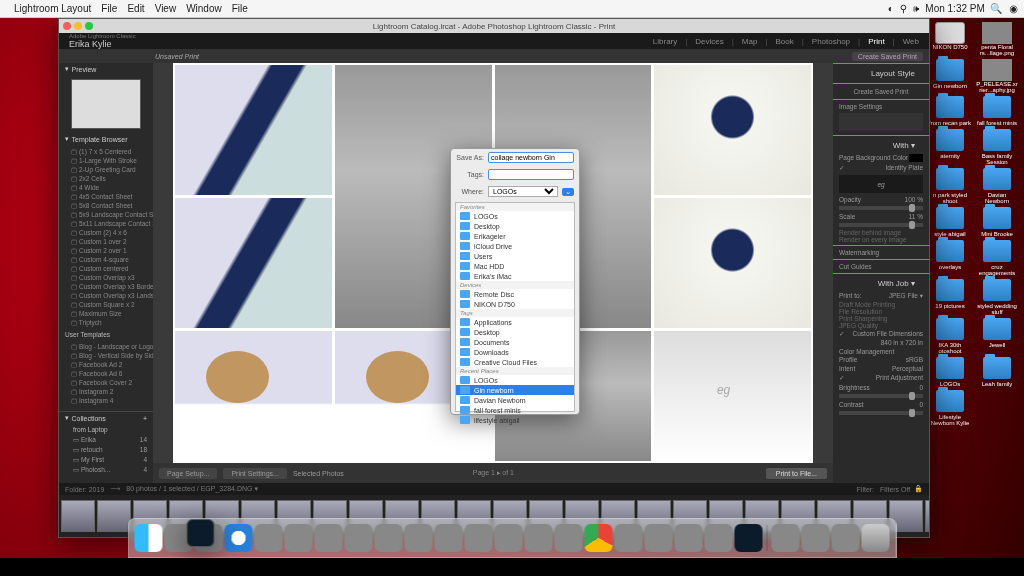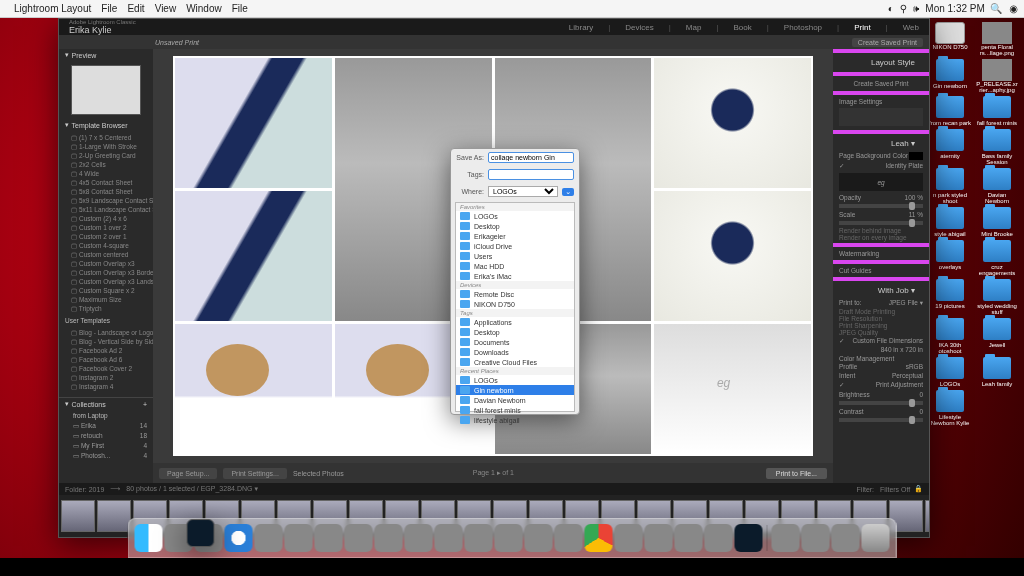--- a/index.html
+++ b/index.html
@@ -23,21 +23,21 @@
 .dicon .drv{width:30px;height:22px;background:#ddd;border-radius:3px;border:1px solid #999}
 .dicon .img{width:30px;height:22px;background:#888}
 
 
 .lr{position:absolute;top:0;left:58px;width:872px;height:520px;background:#2a2a2a;border:1px solid #555;display:flex;flex-direction:column;box-shadow:0 8px 30px rgba(0,0,0,.6)}
 .lr-title{height:14px;background:#d8d8d8;font-size:8px;color:#444;display:flex;align-items:center;justify-content:center;position:relative}
 .lr-title .tl{position:absolute;left:4px;display:flex;gap:3px}
 .lr-title .tl span{width:8px;height:8px;border-radius:50%}
 .lr-top{height:16px;background:#1a1a1a;display:flex;align-items:center;padding:0 10px;font-size:8px;color:#bbb}
 .lr-top .brand{font-size:9px;color:#ccc}
-.lr-top .modules{margin-left:auto;display:flex;gap:15px}
+.lr-top .modules{margin-left:auto;display:flex;gap:8px}
 .lr-top .modules span{color:#888}
 .lr-top .modules .act{color:#fff}
 
 
 .lr-bar2{height:14px;background:#333;display:flex;align-items:center;padding:0 6px;font-size:7px;color:#aaa}
 .lr-bar2 .lbl{margin-left:90px;font-style:italic}
 .lr-bar2 .btn{margin-left:auto;background:#444;padding:1px 6px;border-radius:2px;font-size:7px}
 
 
 .lr-main{flex:1;display:flex;min-height:0}
@@ -63,21 +63,21 @@
 .cell.jake{background:linear-gradient(#dde 55%,#fff 57%);position:relative}
 .cell.jake:after{content:"";position:absolute;left:20%;top:15%;width:40%;height:40%;background:#c19660;border-radius:50%}
 
 .toolbar{height:20px;background:#333;display:flex;align-items:center;padding:0 6px;gap:6px;font-size:7px}
 .toolbar .tb{background:#444;padding:2px 8px;border-radius:2px}
 .toolbar .pager{margin-left:auto;margin-right:auto;color:#888}
 .toolbar .print{margin-left:auto;background:#555;padding:2px 10px;border-radius:2px;color:#ddd}
 
 .rpanel{width:96px;background:#2a2a2a;font-size:6.5px;color:#999;overflow:hidden}
 .rpanel .hdrR{text-align:right;padding:3px 8px;color:#ccc;font-size:8px}
-.rpanel .grp{padding:2px 6px;border-top:4px solid #d946ef}
+.rpanel .grp{padding:2px 6px;border-top:1px solid #d946ef}
 .rpanel .grp .lbl{display:flex;justify-content:space-between;padding:1px 0}
 .rpanel .sl{height:4px;background:#444;margin:2px 0;position:relative}
 .rpanel .sl:after{content:"";position:absolute;right:10%;top:-2px;width:6px;height:8px;background:#999;border-radius:2px}
 
 .status{height:12px;background:#1a1a1a;font-size:7px;color:#777;display:flex;align-items:center;padding:0 6px}
 .status .r{margin-left:auto}
 
 .filmstrip{height:42px;background:#222;display:flex;align-items:center;padding:2px;gap:2px;overflow:hidden}
 .thumb{width:34px;height:32px;background:#555;border:1px solid #666;flex:none;background:linear-gradient(#aab,#667)}
 
@@ -208,20 +208,28 @@
         <div class="fld"></div>
         <span>Leah family</span>
       </div>
       <div class="dicon">
         <div class="fld"></div>
         <span>Lifestyle Newborn Kylie</span>
       </div>
     </div>
 
   <div class="lr">
+    <div class="lr-title">
+      <div class="tl">
+        <span style="background:#ff5f57"></span>
+        <span style="background:#febc2e"></span>
+        <span style="background:#28c840"></span>
+      </div>
+      <span>Lightroom Catalog.lrcat - Adobe Photoshop Lightroom Classic - Print</span>
+    </div>
     <div class="lr-top">
       <div>
         <div style="font-size:6px;color:#777">Adobe Lightroom Classic</div>
         <div class="brand">Erika Kylie</div>
       </div>
       <div class="modules" id="modules">
           <span>Library</span>
           <span style="color: rgb(85, 85, 85);"> | </span>
           <span>Devices</span>
           <span style="color: rgb(85, 85, 85);"> | </span>
@@ -335,21 +343,21 @@
         <div class="grp">
             <div style="text-align:center;padding:2px">Create Saved Print</div>
           </div>
         <div class="grp">
             <div class="lbl">
               <span>Image Settings</span>
             </div>
             <div style="height:18px;background:#333;margin:2px 0"></div>
           </div>
         <div class="grp">
-            <div class="hdrR">Leah ▾</div>
+            <div class="hdrR">With ▾</div>
           <div class="lbl">
               <span>Page Background Color</span>
               <span style="width:14px;height:8px;background:#000;display:inline-block"></span>
             </div>
           <div class="lbl">
               <span>✓ </span>
               <span>Identity Plate</span>
             </div>
           <div style="height:18px;background:#1a1a1a;margin:2px 0;display:flex;align-items:center;justify-content:center;color:#999;font-style:italic">eg</div>
           <div class="lbl">

